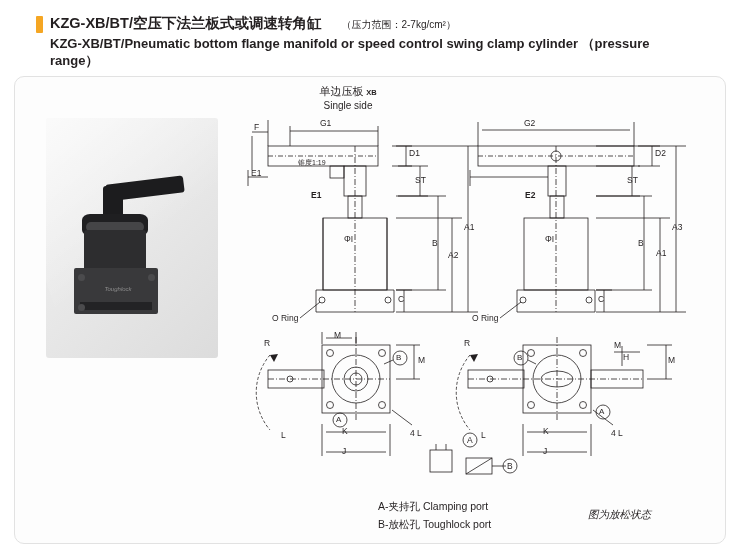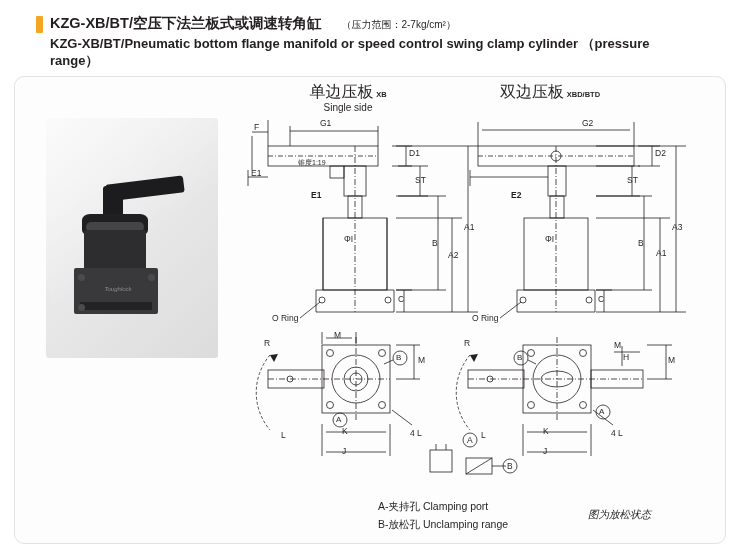--- a/index.html
+++ b/index.html
@@ -146,21 +146,21 @@
     white-space: nowrap;
   }
   .lbl.b { font-weight: bold; }
   .cap {
     position: absolute;
     text-align: center;
     font-size: 10px;
     line-height: 13px;
     white-space: nowrap;
   }
-  .cap .cn { font-size: 16px; }
+  .cap .cn { font-size: 11px; }
   .cap .sm { font-size: 7.5px; font-weight: bold; }
   .cap .en { font-size: 10px; }
   svg { position: absolute; left: 0; top: 0; overflow: visible; }
   .footer-txt {
     position: absolute;
     font-size: 10.5px;
     white-space: nowrap;
   }
 </style>
 </head>
@@ -188,21 +188,20 @@
   <div class="ph-screw" style="left:102px; top:156px;"></div>
   <div class="ph-screw" style="left:32px; top:186px;"></div>
   <div class="ph-logo">Toughlock</div>
 </div>
 
 <div class="cap" style="left:288px; top:85px; width:120px;">
   <div><span class="cn">单边压板</span> <span class="sm">XB</span></div>
   <div class="en">Single side</div>
 </div>
 <div class="cap" style="left:480px; top:85px; width:140px;">
-  <div><span class="cn">双边压板</span> <span class="sm">XBD/BTD</span></div>
 </div>
 
 <svg width="740" height="560">
   <g stroke="#231f20" fill="none" stroke-width="0.8">
 
     <rect x="268" y="146" width="110" height="20"></rect>
     <line x1="268" y1="156" x2="378" y2="156" stroke-dasharray="5,2,1,2"></line>
 
     <rect x="344" y="166" width="22" height="30"></rect>
     <rect x="330" y="166" width="14" height="12"></rect>
@@ -375,22 +374,22 @@
 <div class="lbl" style="left:264px; top:338px;">R</div>
 <div class="lbl" style="left:334px; top:330px;">M</div>
 <div class="lbl" style="left:418px; top:355px;">M</div>
 <div class="lbl" style="left:396px; top:353px; font-size:8px;">B</div>
 <div class="lbl" style="left:336px; top:415px; font-size:8px;">A</div>
 <div class="lbl" style="left:342px; top:426px;">K</div>
 <div class="lbl" style="left:342px; top:446px;">J</div>
 <div class="lbl" style="left:410px; top:428px;">4 L</div>
 <div class="lbl" style="left:281px; top:430px;">L</div>
 
-<div class="lbl" style="left:582px; top:118px;">G2</div>
-<div class="lbl b" style="left:511px; top:190px;">E2</div>
+<div class="lbl" style="left:524px; top:118px;">G2</div>
+<div class="lbl b" style="left:525px; top:190px;">E2</div>
 <div class="lbl" style="left:655px; top:148px;">D2</div>
 <div class="lbl" style="left:627px; top:175px;">ST</div>
 <div class="lbl" style="left:672px; top:222px;">A3</div>
 <div class="lbl" style="left:656px; top:248px;">A1</div>
 <div class="lbl" style="left:638px; top:238px;">B</div>
 <div class="lbl" style="left:598px; top:294px;">C</div>
 <div class="lbl" style="left:545px; top:234px;">ΦI</div>
 <div class="lbl" style="left:472px; top:313px;">O Ring</div>
 <div class="lbl" style="left:464px; top:338px;">R</div>
 <div class="lbl" style="left:614px; top:340px;">M</div>
@@ -400,14 +399,14 @@
 <div class="lbl" style="left:599px; top:407px; font-size:8px;">A</div>
 <div class="lbl" style="left:543px; top:426px;">K</div>
 <div class="lbl" style="left:543px; top:446px;">J</div>
 <div class="lbl" style="left:611px; top:428px;">4 L</div>
 <div class="lbl" style="left:481px; top:430px;">L</div>
 
 <div class="lbl" style="left:467px; top:435px;">A</div>
 <div class="lbl" style="left:507px; top:461px;">B</div>
 
 <div class="footer-txt" style="left:378px; top:500px;">A-夹持孔 Clamping port</div>
-<div class="footer-txt" style="left:378px; top:518px;">B-放松孔 Unclamping range</div>
+<div class="footer-txt" style="left:378px; top:518px;">B-放松孔 Toughlock port</div>
 <div class="footer-txt" style="left:588px; top:508px;font-style:italic;">图为放松状态</div>
 
 </body></html>

